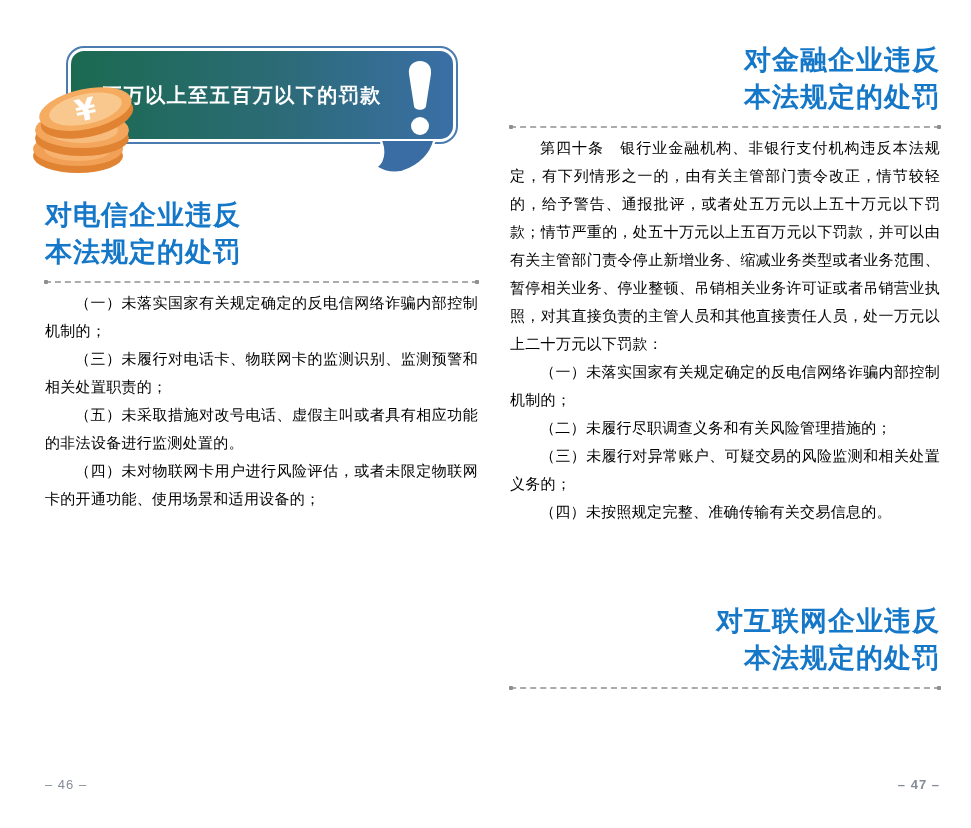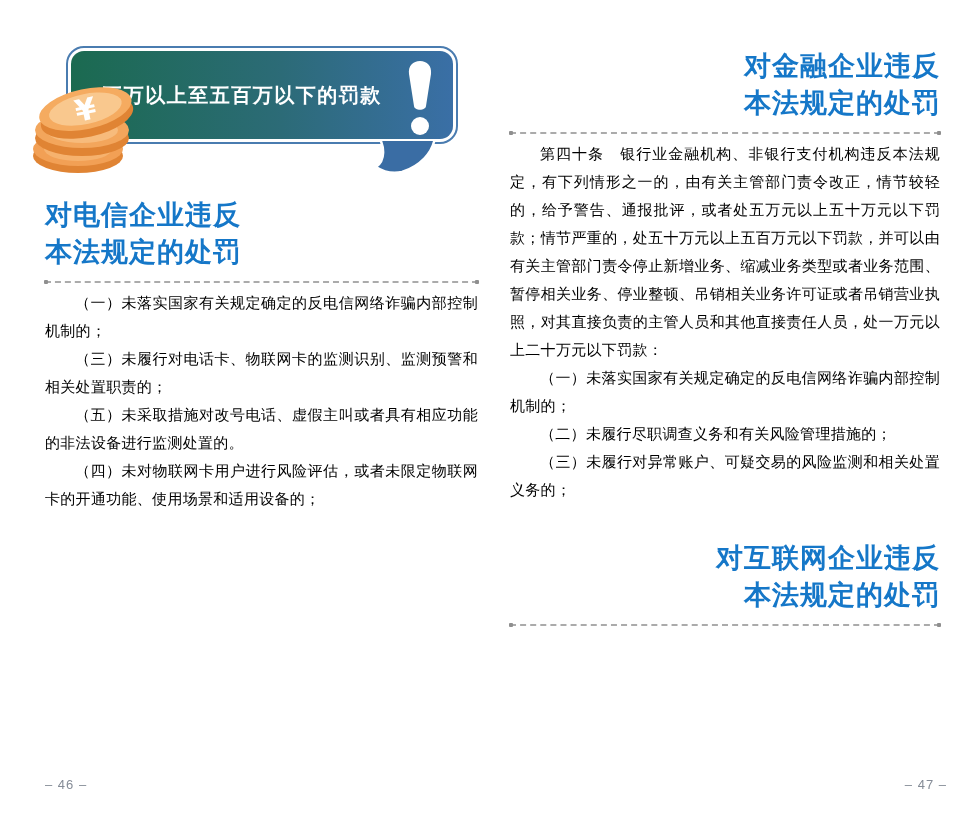--- a/index.html
+++ b/index.html
@@ -30,29 +30,29 @@
   .tail-wrap {
     position:absolute; left:366px; top:141px; width:74px; height:34px;
     overflow:hidden; z-index:3;
   }
   .tail-wrap svg { position:relative; top:-6px; }
   .coins-wrap { position:absolute; left:26px; top:84px; z-index:4; }
 
   
   .col { position:absolute; }
   .col-left  { left:45px;  top:197px; width:433px; }
-  .col-right { left:510px; top:48px;  width:430px; }
+  .col-right { left:510px; top:42px;  width:430px; }
 
   .heading {
     font-size:27px; line-height:37px; font-weight:600;
     color:#1577c8; letter-spacing:1px;
   }
   .heading span { display:block; }
   .heading.align-right { text-align:right; }
-  .heading-2 { margin-top:36px; }
+  .heading-2 { margin-top:77px; }
 
   .dash {
     position:relative; height:0; border-top:2px dashed #ababab;
     margin-top:10px;
   }
   .dash::before, .dash::after {
     content:""; position:absolute; top:-3px; width:4px; height:4px;
     background:#8f8f8f; border-radius:1px;
   }
   .dash::before { left:-1px; }
@@ -62,21 +62,21 @@
   .body-text p {
     font-size:15px; line-height:28px; color:#000000;
     text-align:justify; text-indent:2em; letter-spacing:0.3px;
   }
 
   .page-num {
     position:absolute; top:777px; font-size:13px; color:#858c97;
     letter-spacing:1px;
   }
   .page-num-left  { left:45px; }
-  .page-num-right { right:24px; }
+  .page-num-right { right:31px;font-weight:bold; }
 </style>
 </head>
 <body>
 
 <div class="spread">
 
   <div class="bubble-outer">
     <div class="bubble-inner">
       <span class="bubble-text">五万以上至五百万以下的罚款</span>
     </div>
@@ -127,20 +127,21 @@
     <h2 class="heading align-right">
       <span>对金融企业违反</span>
       <span>本法规定的处罚</span>
     </h2>
     <div class="dash"></div>
     <div class="body-text">
       <p>第四十条　银行业金融机构、非银行支付机构违反本法规定，有下列情形之一的，由有关主管部门责令改正，情节较轻的，给予警告、通报批评，或者处五万元以上五十万元以下罚款；情节严重的，处五十万元以上五百万元以下罚款，并可以由有关主管部门责令停止新增业务、缩减业务类型或者业务范围、暂停相关业务、停业整顿、吊销相关业务许可证或者吊销营业执照，对其直接负责的主管人员和其他直接责任人员，处一万元以上二十万元以下罚款：</p>
       <p>（一）未落实国家有关规定确定的反电信网络诈骗内部控制机制的；</p>
       <p>（二）未履行尽职调查义务和有关风险管理措施的；</p>
       <p>（三）未履行对异常账户、可疑交易的风险监测和相关处置义务的；</p>
+      <p>（四）未按照规定完整、准确传输有关交易信息的。</p>
     </div>
 
     <h2 class="heading align-right heading-2">
       <span>对互联网企业违反</span>
       <span>本法规定的处罚</span>
     </h2>
     <div class="dash"></div>
   </div>
 
   <div class="page-num page-num-left">– 46 –</div>

